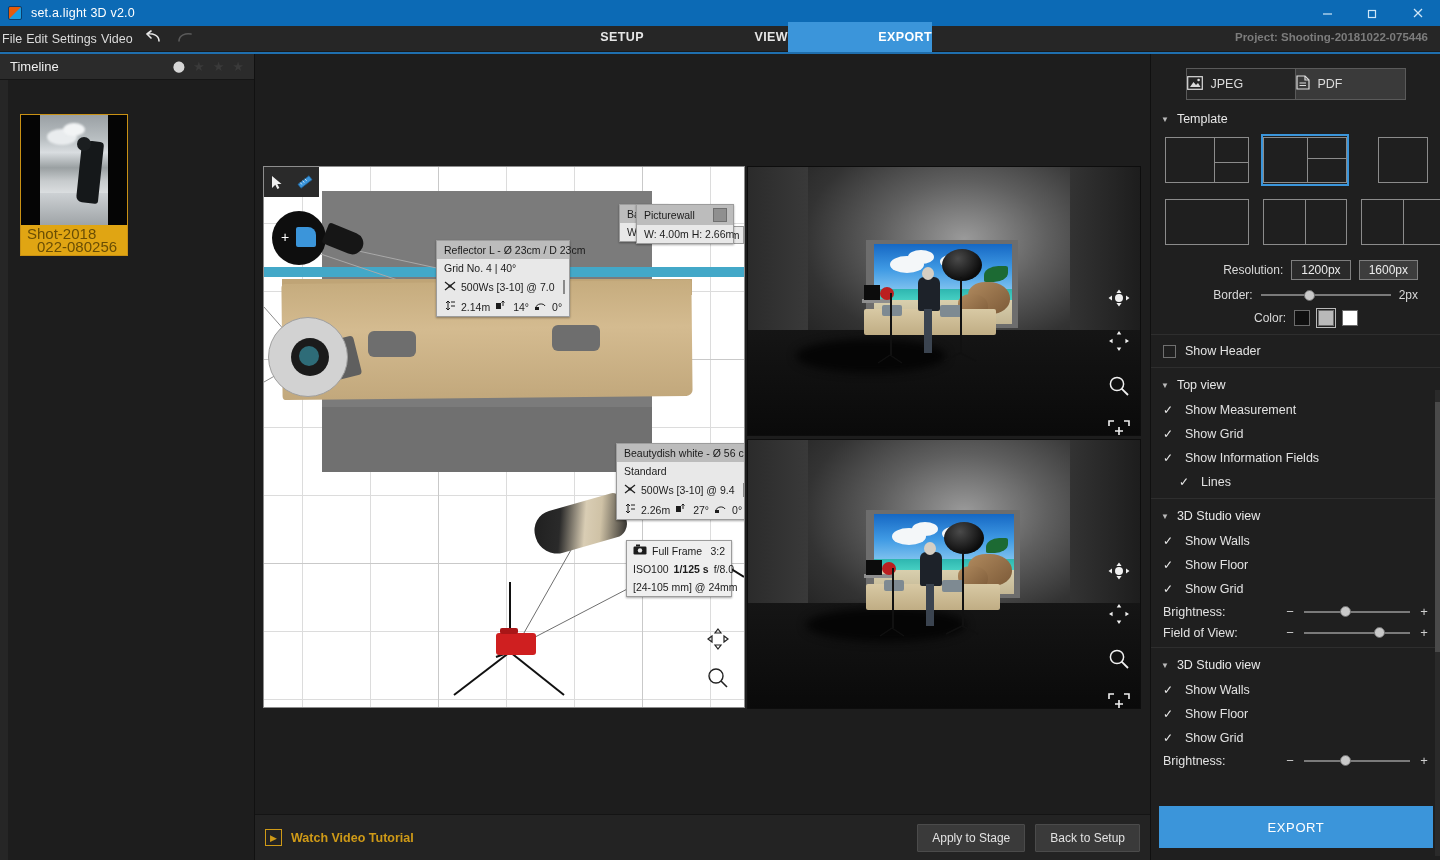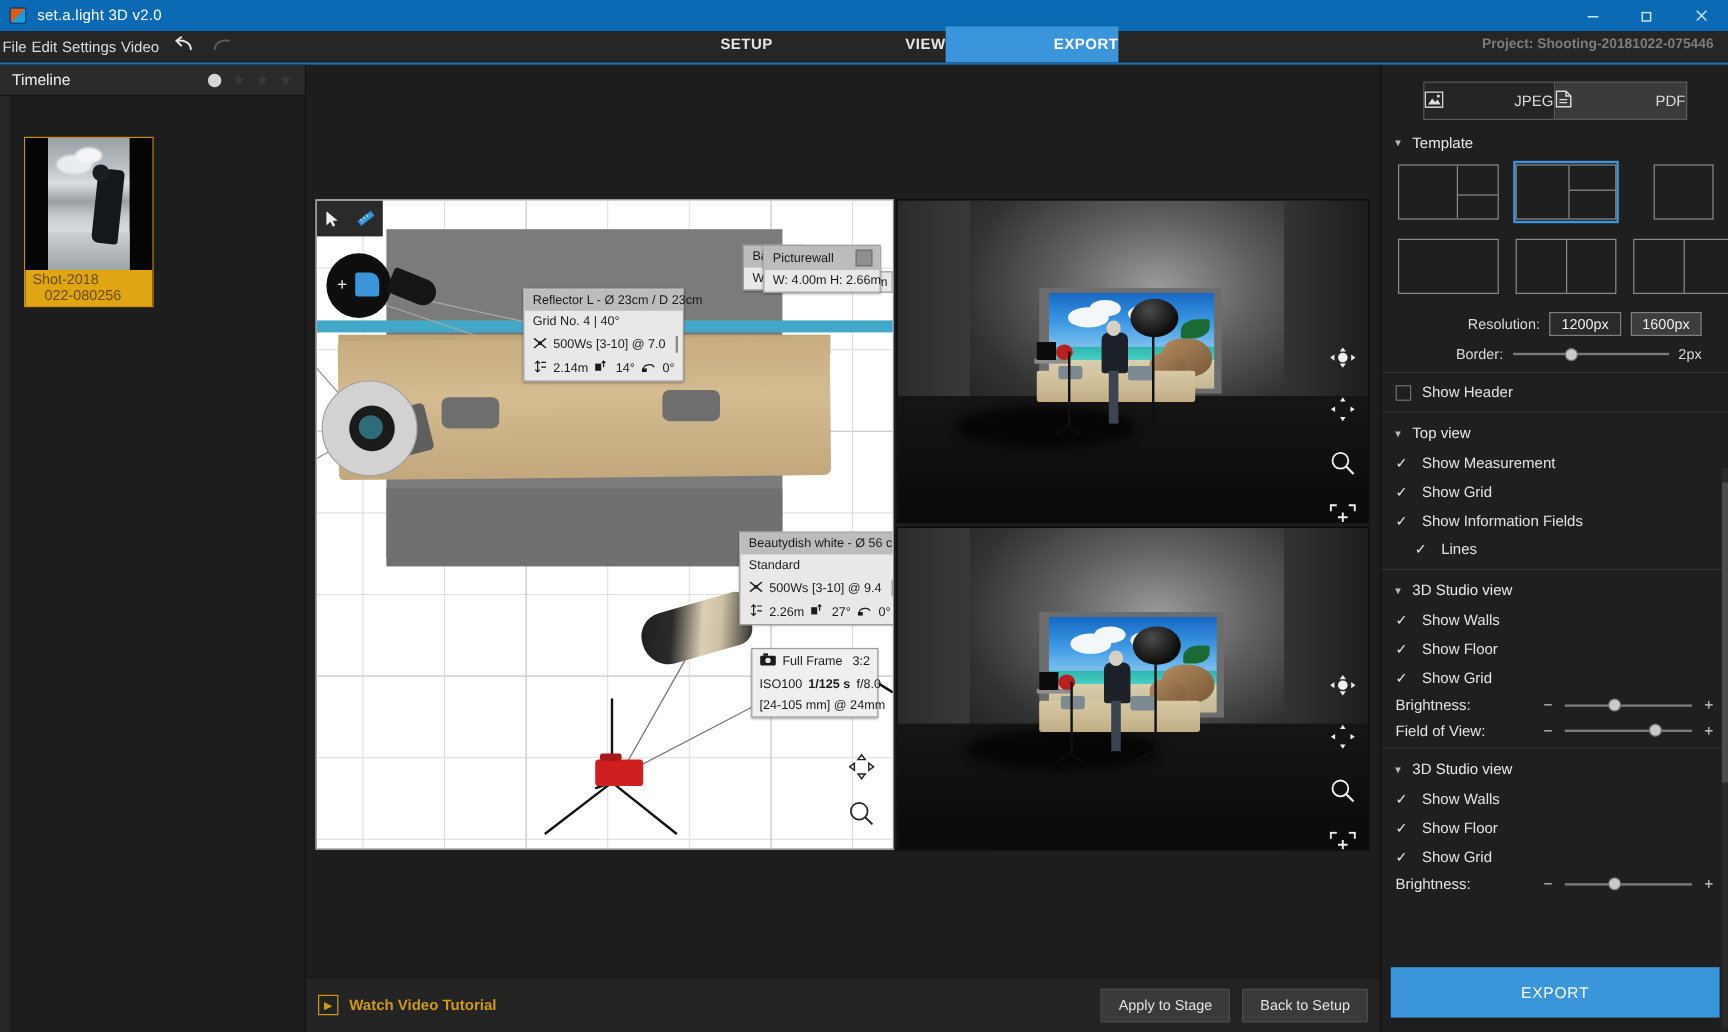--- a/index.html
+++ b/index.html
@@ -80,21 +80,21 @@
       linear-gradient(to bottom, #9aa0a4 0%, #b9bfc2 22%, #d9dde0 34%, #9aa0a2 48%, #c7cbcd 60%, #e2e5e7 75%, #b3b7b9 100%);
   }
   .shot-thumb .cloud1 { position:absolute; left:26px; top:14px; width:30px; height:16px; background:#e9ecee; border-radius:50%; filter:blur(1px); }
   .shot-thumb .cloud2 { position:absolute; left:42px; top:8px; width:22px; height:13px; background:#f2f4f5; border-radius:50%; filter:blur(1px); }
   .shot-thumb .figure {
     position:absolute; left:58px; top:26px; width:22px; height:62px;
     background:#15181a; border-radius:10px 4px 3px 6px; transform:rotate(6deg);
   }
   .shot-thumb .figure2 { position:absolute; left:56px; top:22px; width:14px; height:14px; background:#1b1e20; border-radius:50%; }
   .shot-thumb .ledge { position:absolute; left:19px; top:78px; width:68px; height:32px; background:linear-gradient(to bottom,#cdd1d4,#9fa4a7); }
-  .shot-label { height:30px; background:#e0a513; color:#6a4e05; font-size:12px; padding:2px 6px; line-height:13px; }
+  .shot-label { height:30px; background:#e0a513; color:#6a4e05; font-size:15px; padding:2px 6px; line-height:13px; }
   .shot-label .l2 { padding-left:10px; }
 
   
   .work { position:absolute; left:255px; top:54px; width:895px; height:806px; background:#1d1d1d; }
 
   
   .topview {
     position:absolute; left:8px; top:112px; width:482px; height:542px;
     background:#ffffff; border:1px solid #8d8d8d; overflow:hidden;
   }
@@ -218,21 +218,21 @@
   .foot-btns { margin-left:auto; display:flex; gap:10px; }
   .foot-btn {
     height:28px; padding:0 14px; background:#3a3a3a; border:1px solid #4b4b4b;
     color:#e2e2e2; font-size:12px; display:flex; align-items:center; border-radius:1px;
   }
 
   
   .sidebar { position:absolute; left:1150px; top:54px; width:290px; height:806px; background:#1f1f1f; border-left:1px solid #101010; }
   .format-row { display:flex; justify-content:center; padding:14px 0 6px; }
   .fmt-btn {
-    width:110px; height:32px; display:flex; align-items:center; justify-content:space-between; gap:8px;
+    width:110px; height:32px; display:flex; align-items:center; justify-content:flex-start; gap:8px;
     border:1px solid #5a5a5a; background:#252525; color:#dcdcdc; font-size:12.5px;
   }
   .fmt-btn.sel { background:#3a3a3a; border-left:0; }
   .sec-head { display:flex; align-items:center; gap:8px; padding:6px 0 6px 10px; }
   .caret { color:#b9b9b9; font-size:8px; }
   .sec-title { font-size:12.5px; color:#e8e8e8; }
   .tpl-grid { display:grid; grid-template-columns:repeat(3,1fr); gap:10px; padding:2px 12px 8px; }
   .tpl {
     height:52px; border:2px solid transparent; display:flex; align-items:center; justify-content:center;
   }
@@ -765,20 +765,26 @@
 
     <div class="opt-row">
       <span class="opt-lbl">Border:</span>
       <span class="slider">
         <span class="track"></span>
           <span class="knob" style="left:33%"></span>
       </span>
       <span>2px</span>
     </div>
 
+    <div class="opt-row" style="padding-right:82px">
+      <span class="opt-lbl">Color:</span>
+      <span class="sw-box" style="background:#101010"></span>
+      <span class="sw-box selbox" style="background:#b9b9b9"></span>
+      <span class="sw-box" style="background:#ffffff"></span>
+    </div>
 
     <div class="divider"></div>
     <div class="chk-row">
       <span class="chk empty"></span>
       <span>Show Header</span>
     </div>
     <div class="divider"></div>
 
     <div class="sec-head">
       <span class="caret">▼</span>

